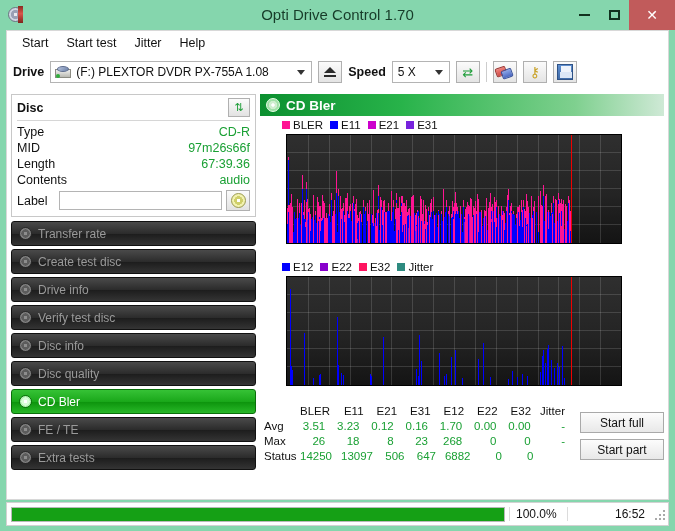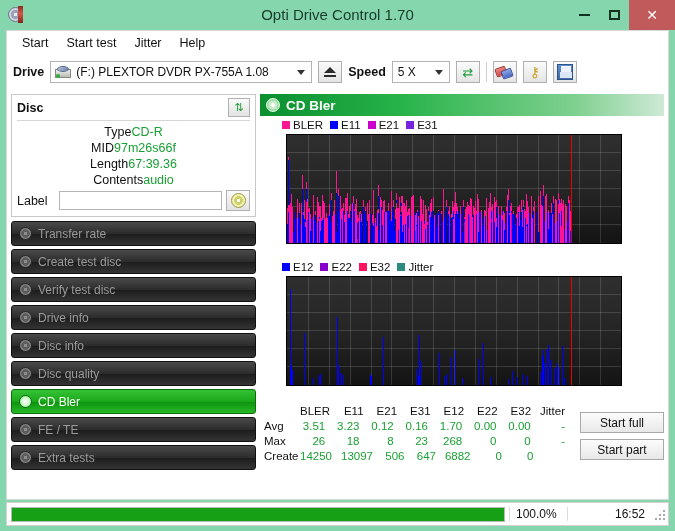--- a/index.html
+++ b/index.html
@@ -152,21 +152,21 @@
   }
   .disc-head { display: flex; align-items: center; justify-content: space-between; }
   .disc-head .t { font-size: 12.5px; font-weight: bold; color: #111; }
   .refresh-btn {
     width: 22px; height: 19px; background: linear-gradient(180deg,#fbfbfb,#e2e2e2);
     border: 1px solid #b0b0b0; display:flex; align-items:center; justify-content:center;
     font-size: 11px; color: #1f9e3a;
   }
   .disc-sep { height: 1px; background: #d6d6d6; margin: 3px 0 3px 0; }
   .disc-row {
-    display: flex; justify-content: center; align-items: center;
+    display: flex; justify-content: space-between; align-items: center;
     font-size: 12.5px; padding: 1px 0;
   }
   .disc-row .k { color: #111; }
   .disc-row .v { color: #1aa034; }
   .label-row { display: flex; align-items: center; gap: 4px; margin-top: 2px; }
   .label-row .k { font-size: 12.5px; color: #111; flex: 0 0 38px; }
   .label-input {
     flex: 1 1 auto; height: 19px; border: 1px solid #b4b4b4; background: #fff;
     font-size: 12px; padding: 0 3px; font-family: "Liberation Sans", sans-serif;
   }
@@ -388,25 +388,25 @@
         <div class="navbtn">
           <span class="nav-ico"></span>
           <span>Transfer rate</span>
         </div>
         <div class="navbtn">
           <span class="nav-ico"></span>
           <span>Create test disc</span>
         </div>
         <div class="navbtn">
           <span class="nav-ico"></span>
-          <span>Verify test disc</span>
+          <span>Drive info</span>
         </div>
         <div class="navbtn">
           <span class="nav-ico"></span>
-          <span>Drive info</span>
+          <span>Verify test disc</span>
         </div>
         <div class="navbtn">
           <span class="nav-ico"></span>
           <span>Disc info</span>
         </div>
         <div class="navbtn">
           <span class="nav-ico"></span>
           <span>Disc quality</span>
         </div>
         <div class="navbtn active">
@@ -1978,21 +1978,21 @@
               <span class="c">26</span>
               <span class="c">18</span>
               <span class="c">8</span>
               <span class="c">23</span>
               <span class="c">268</span>
               <span class="c">0</span>
               <span class="c">0</span>
               <span class="c">-</span>
             </div>
             <div class="srow data">
-              <span class="rh">Create</span>
+              <span class="rh">Status</span>
               <span class="c">14250</span>
               <span class="c">13097</span>
               <span class="c">506</span>
               <span class="c">647</span>
               <span class="c">6882</span>
               <span class="c">0</span>
               <span class="c">0</span>
               <span class="c"></span>
             </div>
           </div>

